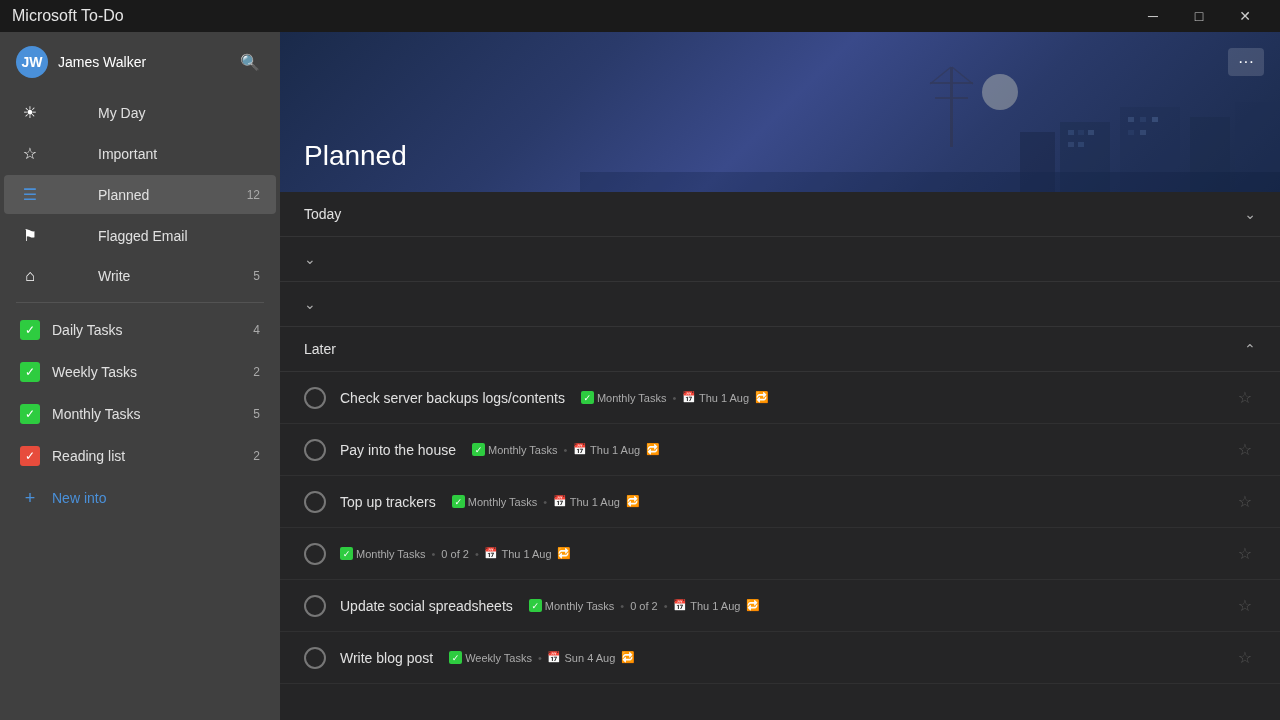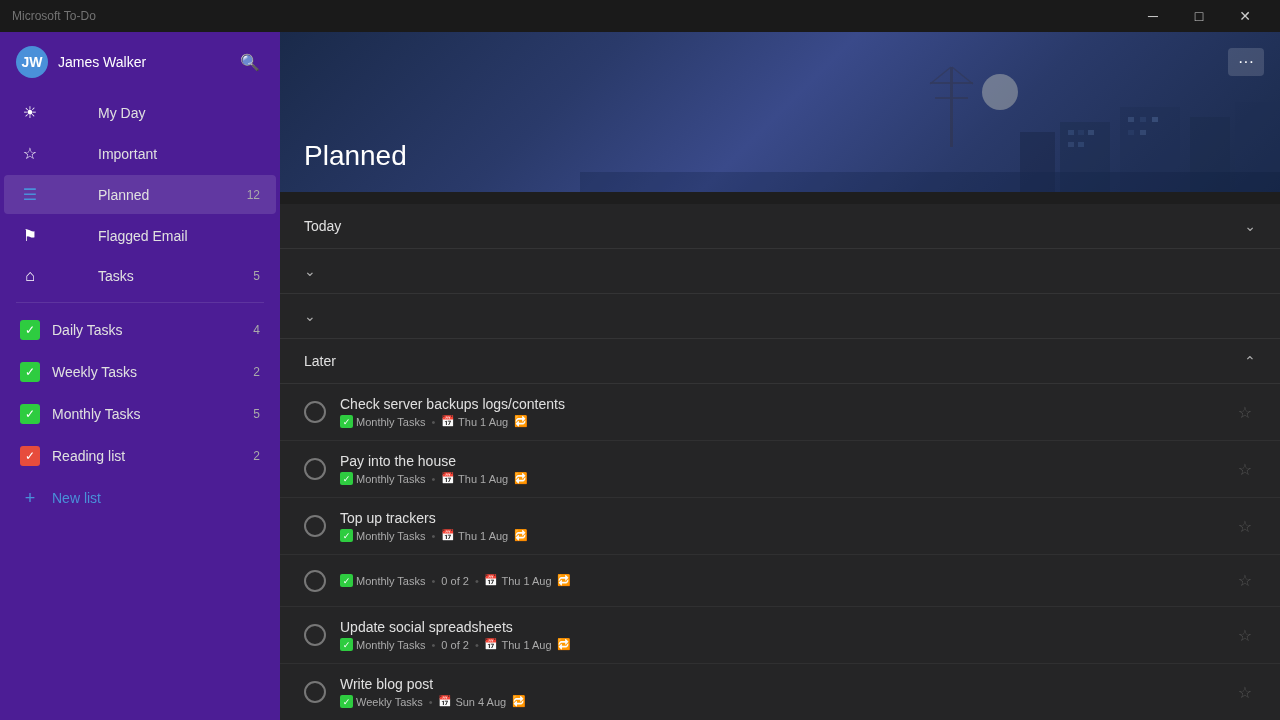--- a/index.html
+++ b/index.html
@@ -16,22 +16,22 @@
     
     .titlebar {
       background: #1a1a1a;
       height: 32px;
       display: flex;
       align-items: center;
       padding: 0 12px;
       flex-shrink: 0;
     }
     .titlebar-title {
-      font-size: 12px;
-      color: #737373;
+      font-size: 16px;
+      color: #e5e5e5;
       flex: 1;
     }
     .titlebar-controls {
       display: flex;
       gap: 0;
     }
     .titlebar-btn {
       width: 46px;
       height: 32px;
       display: flex;
@@ -47,21 +47,21 @@
     
     .app-body {
       display: flex;
       flex: 1;
       overflow: hidden;
     }
 
     
     .sidebar {
       width: 280px;
-      background: #4c1d95;
+      background: #404040;
       display: flex;
       flex-direction: column;
       flex-shrink: 0;
       overflow-y: auto;
     }
     .sidebar-header {
       display: flex;
       align-items: center;
       padding: 14px 16px;
       gap: 10px;
@@ -237,21 +237,20 @@
       justify-content: center;
       font-size: 16px;
     }
 
     
     .task-list-area {
       flex: 1;
       overflow-y: auto;
       background: #252526;
       padding-bottom: 16px;
-      margin-top: 12px;
     }
     .section-header {
       display: flex;
       align-items: center;
       padding: 14px 24px;
       cursor: pointer;
       border-bottom: 1px solid rgba(255,255,255,0.07);
     }
     .section-title {
       flex: 1;
@@ -277,22 +276,22 @@
     .task-circle {
       width: 22px;
       height: 22px;
       border-radius: 50%;
       border: 2px solid #777;
       flex-shrink: 0;
     }
     .task-info {
       flex: 1;
       display: flex;
-      flex-direction: column;
-      gap: 3px;
+      flex-direction: row;
+      gap: 16px;
     }
     .task-title {
       font-size: 14px;
       color: #e0e0e0;
     }
     .task-meta {
       display: flex;
       align-items: center;
       gap: 6px;
       font-size: 11px;
@@ -381,21 +380,21 @@
       <span class="nav-icon" style="color:#4a90d9;">☰</span>
       <span class="nav-label">Planned</span>
       <span class="nav-badge">12</span>
     </div>
     <div class="nav-item">
       <span class="nav-icon">⚑</span>
       <span class="nav-label">Flagged Email</span>
     </div>
     <div class="nav-item">
       <span class="nav-icon">⌂</span>
-      <span class="nav-label">Tasks</span>
+      <span class="nav-label">Write</span>
       <span class="nav-badge">5</span>
     </div>
 
     <div class="sidebar-divider"></div>
 
     <div class="list-item">
       <div class="list-check-icon list-check-green">✓</div>
       <span class="list-name">Daily Tasks</span>
       <span class="list-count">4</span>
     </div>
@@ -410,21 +409,21 @@
       <span class="list-count">5</span>
     </div>
     <div class="list-item">
       <div class="list-check-icon list-check-red">✓</div>
       <span class="list-name">Reading list</span>
       <span class="list-count">2</span>
     </div>
 
     <div class="new-list-btn">
       <div class="new-list-plus">+</div>
-      <span class="new-list-label">New list</span>
+      <span class="new-list-label">New into</span>
     </div>
   </div>
 
   <div class="main-content">
 
     <div class="main-header">
       <div class="header-bg"></div>
 
       <svg class="header-cityscape" viewBox="0 0 700 130" preserveAspectRatio="xMaxYMax meet" fill="none" xmlns="http://www.w3.org/2000/svg">
 

